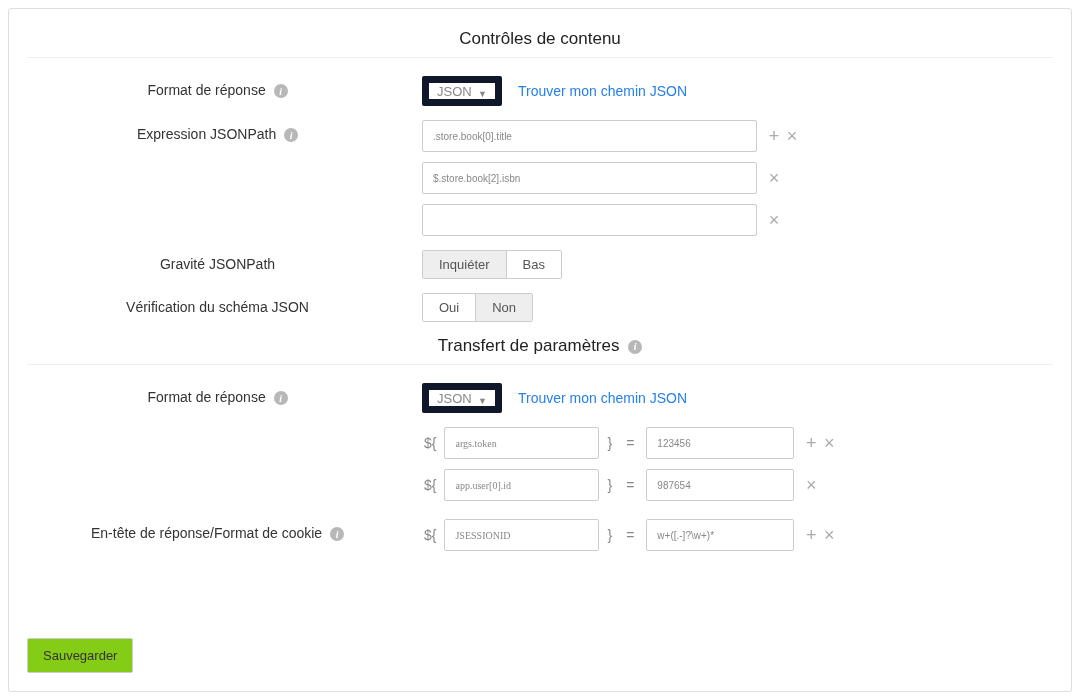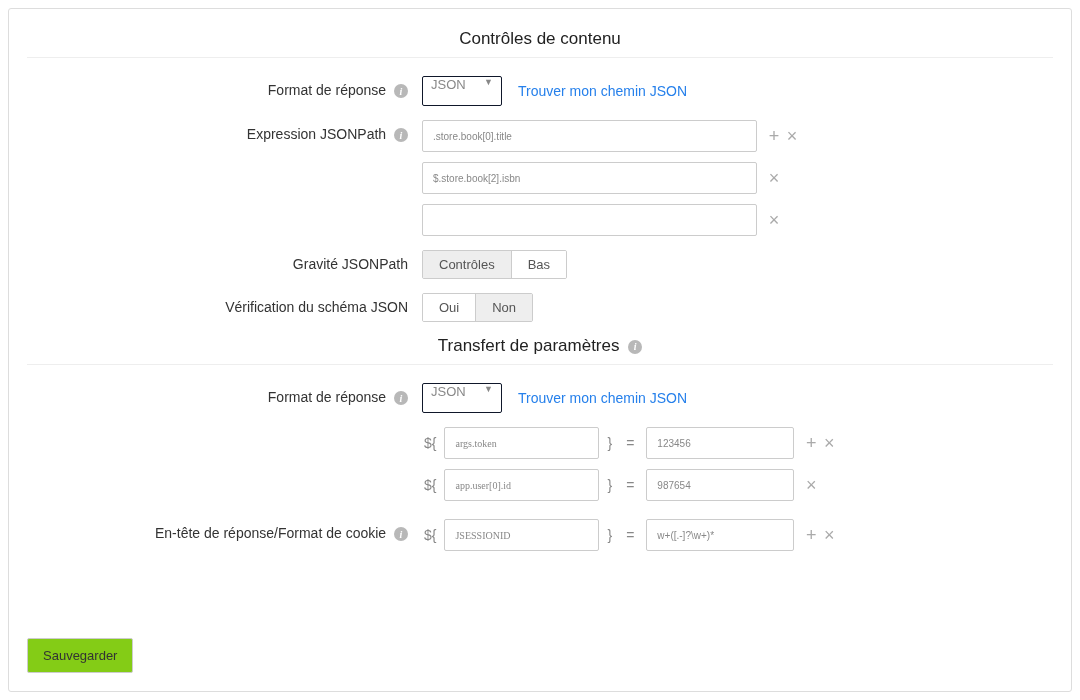--- a/index.html
+++ b/index.html
@@ -44,40 +44,40 @@
       vertical-align: middle;
       margin-left: 4px;
     }
     .form-row {
       display: flex;
       align-items: flex-start;
       margin-bottom: 14px;
     }
     .label-col {
       width: 395px;
-      text-align: right;
+      text-align: center;
       padding-top: 6px;
       padding-right: 14px;
       color: #333;
       font-size: 14px;
     }
     .control-col {
       display: flex;
       flex-direction: column;
       gap: 10px;
     }
     .control-line {
       display: flex;
       align-items: center;
       gap: 6px;
     }
     .select-wrap {
       display: inline-flex;
-      align-items: flex-start;
-      border: 1px solid #0f172a;
+      align-items: flex-end;
+      border: 7px solid #0f172a;
       border-radius: 2px;
       height: 30px;
       padding: 0 8px;
       color: #888;
       font-size: 13px;
       width: 80px;
       justify-content: space-between;
       cursor: pointer;
     }
     .select-caret {
@@ -211,21 +211,21 @@
       </div>
     </div>
   </div>
 
   <div class="form-row">
     <div class="label-col">
       <span>Gravité JSONPath</span>
     </div>
     <div class="control-col">
       <div class="toggle-group">
-        <div class="toggle-btn active">Contrôles</div>
+        <div class="toggle-btn active">Inquiéter</div>
         <div class="toggle-btn">Bas</div>
       </div>
     </div>
   </div>
 
   <div class="form-row">
     <div class="label-col">
       <span>Vérification du schéma JSON</span>
     </div>
     <div class="control-col">

